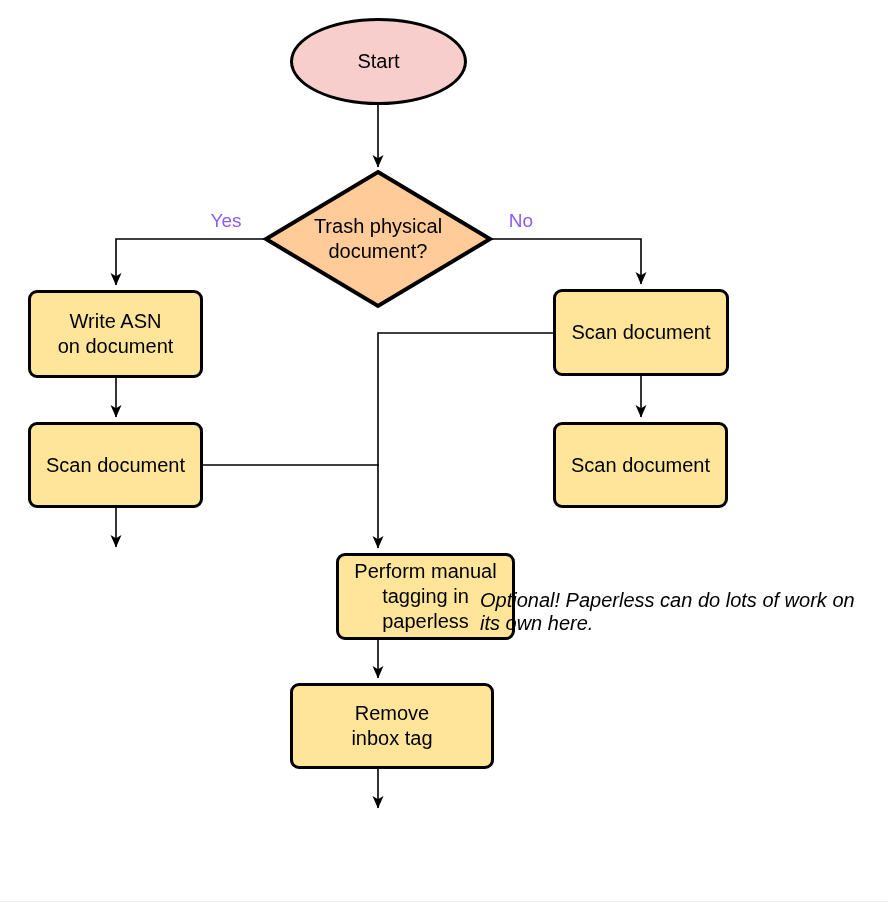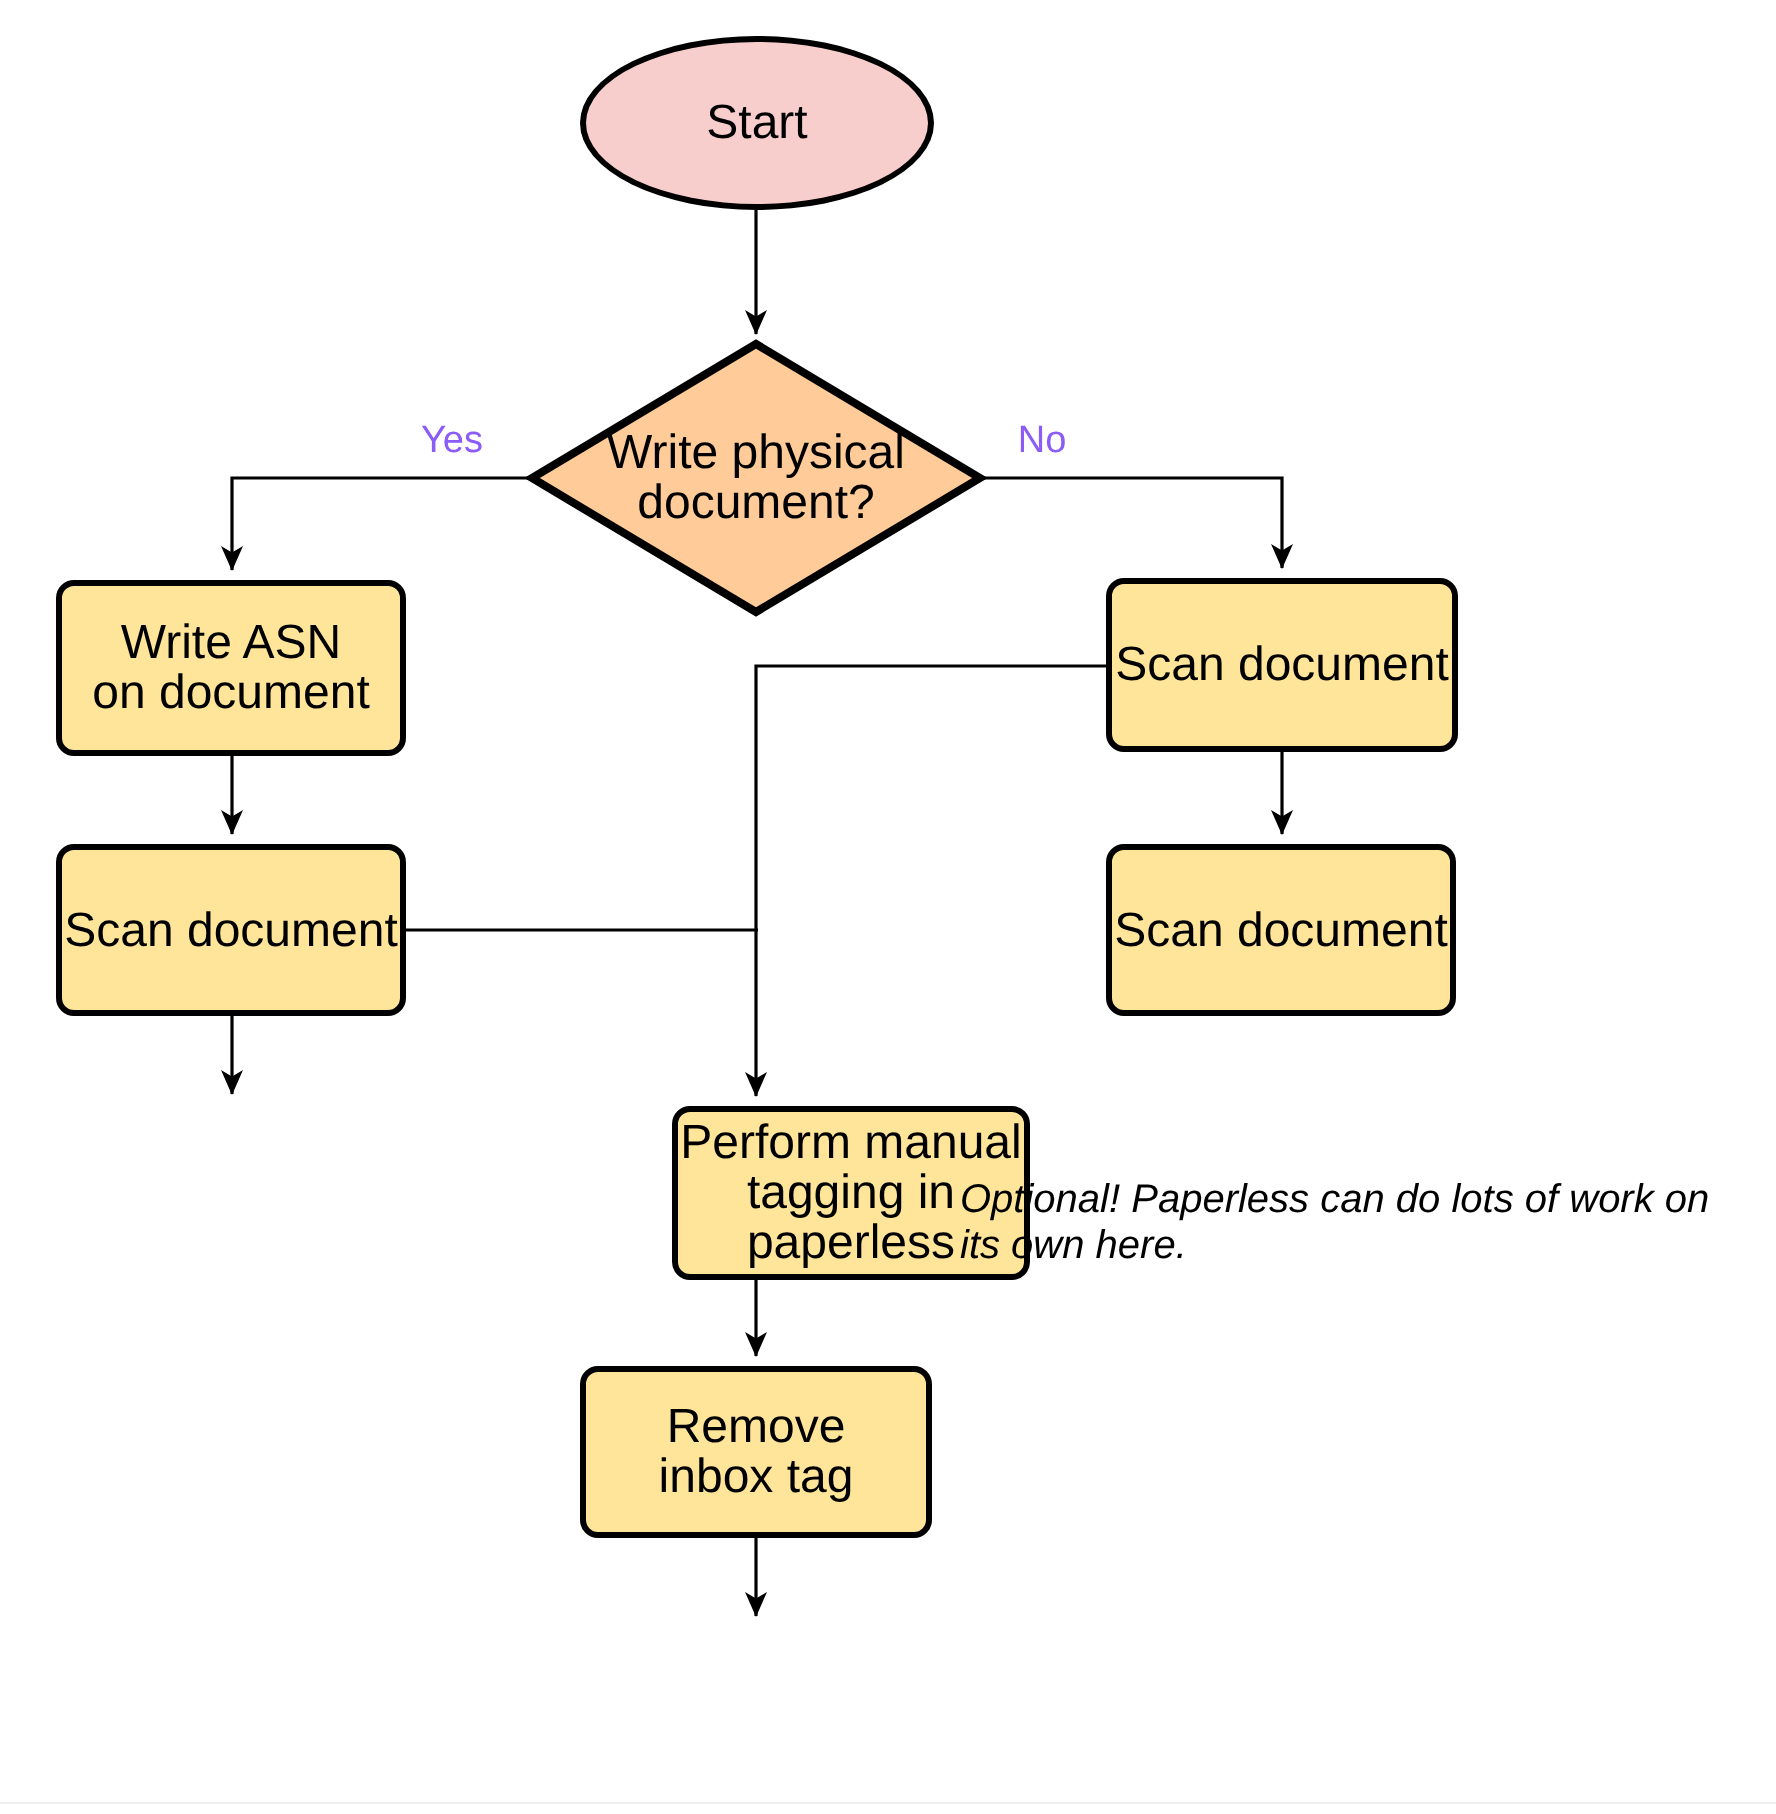--- a/index.html
+++ b/index.html
@@ -32,21 +32,21 @@
     stroke-linejoin: miter;
   }
   .node {
     position: absolute;
     box-sizing: border-box;
     display: flex;
     align-items: center;
     justify-content: center;
     text-align: center;
     white-space: pre-line;
-    font-size: 24px;
+    font-size: 20px;
     line-height: 25px;
     color: #000000;
   }
   .process {
     background: var(--process-fill, #ffe599);
     border: 3px solid var(--stroke, #000000);
     border-radius: 9px;
     text-align: center;
   }
   .terminal {
@@ -103,21 +103,21 @@
     <path class="edge" d="M116,508 L116,547" marker-end="url(#arrowhead)"></path>
     <path class="edge" d="M203,465 L379,465"></path>
     <path class="edge" d="M553,333 L378,333 L378,548" marker-end="url(#arrowhead)"></path>
     <path class="edge" d="M641,376 L641,417" marker-end="url(#arrowhead)"></path>
     <path class="edge" d="M378,640 L378,678" marker-end="url(#arrowhead)"></path>
     <path class="edge" d="M378,769 L378,808" marker-end="url(#arrowhead)"></path>
   </svg>
 
   <div class="node terminal" style="left:290px; top:18px; width:177px; height:87px;">Start</div>
 
-  <div class="node decision-label" style="left:283px; top:214px; width:190px; height:50px;">Write physical
+  <div class="node decision-label" style="left:283px; top:214px; width:190px; height:50px;">Trash physical
 document?</div>
 
   <div class="edge-label" style="left:204px; top:210px; width:44px;">Yes</div>
 
   <div class="edge-label" style="left:499px; top:210px; width:44px;text-align:center;">No</div>
 
   <div class="node process" style="left:28px; top:290px; width:175px; height:88px;">Write ASN
 on document</div>
 
   <div class="node process" style="left:28px; top:422px; width:175px; height:86px;">Scan document</div>
@@ -127,19 +127,19 @@
 
   <div class="node process" style="left:553px; top:422px; width:175px; height:86px;">Scan document</div>
 
   <div class="node process" style="left:288px; top:553px; width:179px; height:87px;margin-left:48px;">Perform manual
 tagging in
 paperless</div>
 
   <div class="annotation" style="left:480px; top:589px; width:412px;">Optional! Paperless can do lots of work on
 its own here.</div>
 
-  <div class="node process" style="left:290px; top:683px; width:176px; height:86px;">Remove
+  <div class="node process" style="left:290px; top:683px; width:204px; height:86px;">Remove
 inbox tag</div>
 
 
   <div class="bottom-divider"></div>
 
 </div>
 
 </body></html>

